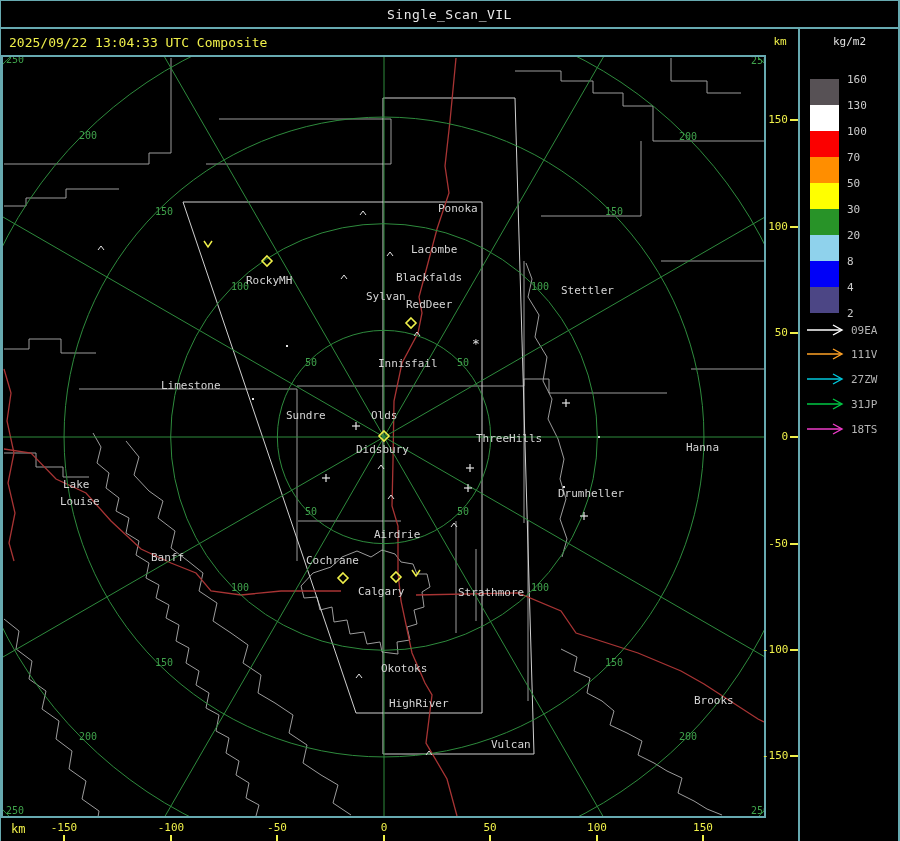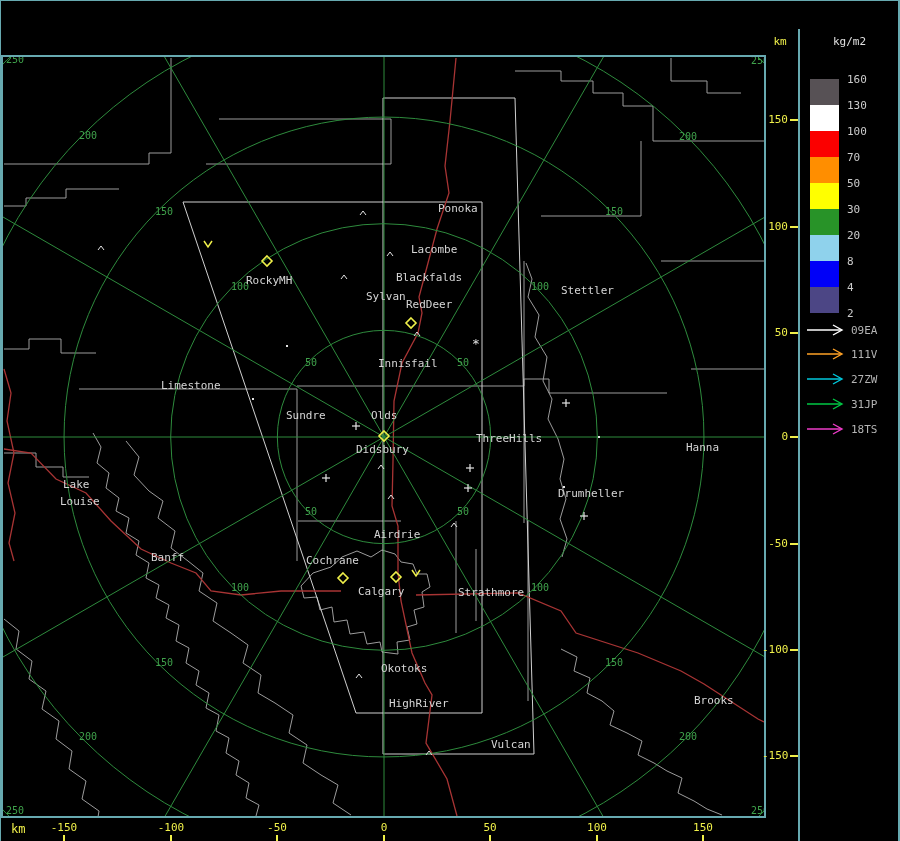--- a/index.html
+++ b/index.html
@@ -21,20 +21,26 @@
   .blab{position:absolute;top:3px;transform:translateX(-50%);font-size:11px;}
   .btick{position:absolute;top:17px;width:2px;height:6px;background:#f0f04a;transform:translateX(-50%);}
   .legend{position:absolute;left:797px;top:28px;width:101px;height:813px;border-left:2px solid #67a9b0;box-sizing:border-box;background:#000;}
   .lu{position:absolute;top:6px;left:0;width:100%;text-align:center;color:#e0e0e0;font-size:11px;}
   #legendsvg{position:absolute;left:0;top:0;}
 </style>
 </head>
 <body>
 
 <div class="screen">
+  <div class="titlebar">
+    <span>Single_Scan_VIL</span>
+  </div>
+  <div class="inforow">
+    <span>2025/09/22 13:04:33 UTC Composite</span>
+  </div>
   <span class="right-unit">km</span>
 
   <div class="mapframe">
     <svg id="map" viewBox="2 56 761 759">
         <g>
           <polyline points="3,163 148,163 148,152 170,152 170,57" fill="none" stroke="#9c9c9c" stroke-width="1"></polyline>
           <polyline points="218,118 390,118 390,163" fill="none" stroke="#9c9c9c" stroke-width="1"></polyline>
           <polyline points="205,163 390,163" fill="none" stroke="#9c9c9c" stroke-width="1"></polyline>
           <polyline points="514,70 560,70 560,80 592,80 592,92 622,92 622,105 652,105 652,140 790,140" fill="none" stroke="#9c9c9c" stroke-width="1"></polyline>
           <polyline points="540,215 640,215 640,140" fill="none" stroke="#9c9c9c" stroke-width="1"></polyline>

